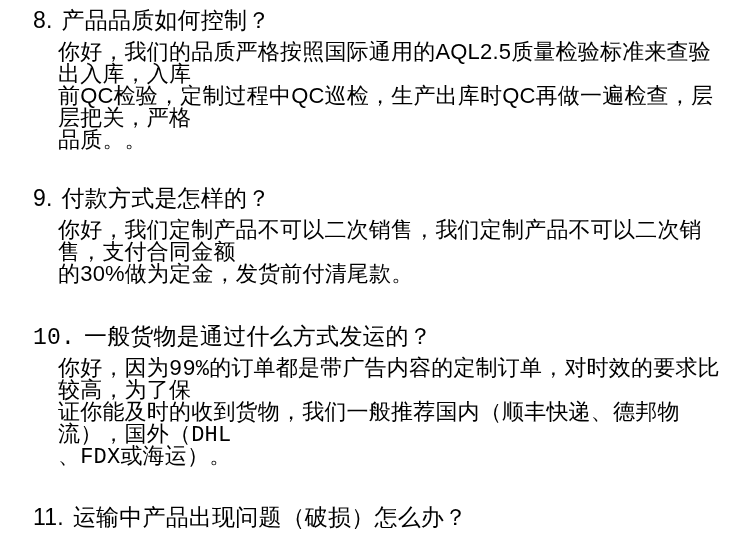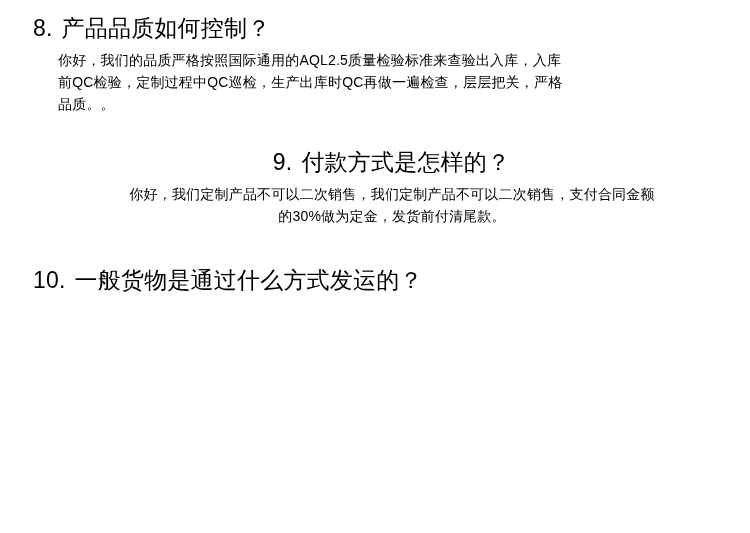--- a/index.html
+++ b/index.html
@@ -11,46 +11,46 @@
     body {
       width: 750px;
       height: 533px;
       overflow: hidden;
       color: #000000;
       font-family: "Liberation Sans", sans-serif;
     }
     .page {
       width: 750px;
       height: 397px;
-      padding-top: 14px;
+      padding-top: 6px;
       background: #ffffff;
     }
     .faq-item { margin: 0; }
     .faq-item + .faq-item { margin-top: 36px; }
-    .faq-item:nth-of-type(2) { margin-top: 33px; text-align: center; }
-    .faq-item:nth-of-type(3) { margin-top: 39px; }
+    .faq-item:nth-of-type(2) { margin-top: 33px; }
+    .faq-item:nth-of-type(3) { margin-top: 39px; font-family: Liberation Mono, monospace; }
     .faq-item:nth-of-type(4) { margin-top: 34px; }
     .question {
       margin: 0;
       padding-left: 33px;
       font-size: 23px;
       font-weight: 400;
       line-height: 28px;
       color: #000000;
       letter-spacing: 0.2px;
       white-space: nowrap;
     }
     .q-num {
       display: inline-block;
       margin-right: 9px;
     }
     .answer {
       margin: 7px 0 0 58px;
       width: 668px;
-      font-size: 14px;
+      font-size: 22px;
       font-weight: 400;
       line-height: 22px;
       color: #000000;
       white-space: pre-line;
       letter-spacing: 0.2px;
     }
   </style>
 </head>
 <body>
 
@@ -64,18 +64,22 @@
   </section>
 
   <section class="faq-item">
     <h2 class="question"><span class="q-num">9.</span><span class="q-text">付款方式是怎样的？</span></h2>
     <p class="answer">你好，我们定制产品不可以二次销售，我们定制产品不可以二次销售，支付合同金额
 的30%做为定金，发货前付清尾款。</p>
   </section>
 
   <section class="faq-item">
     <h2 class="question"><span class="q-num">10.</span><span class="q-text">一般货物是通过什么方式发运的？</span></h2>
+    <p class="answer">你好，因为99%的订单都是带广告内容的定制订单，对时效的要求比较高，为了保
+证你能及时的收到货物，我们一般推荐国内（顺丰快递、德邦物流），国外（DHL
+、FDX或海运）。</p>
   </section>
 
   <section class="faq-item">
+    <h2 class="question"><span class="q-num">11.</span><span class="q-text">运输中产品出现问题（破损）怎么办？</span></h2>
   </section>
 
 </div>
 
 </body></html>

